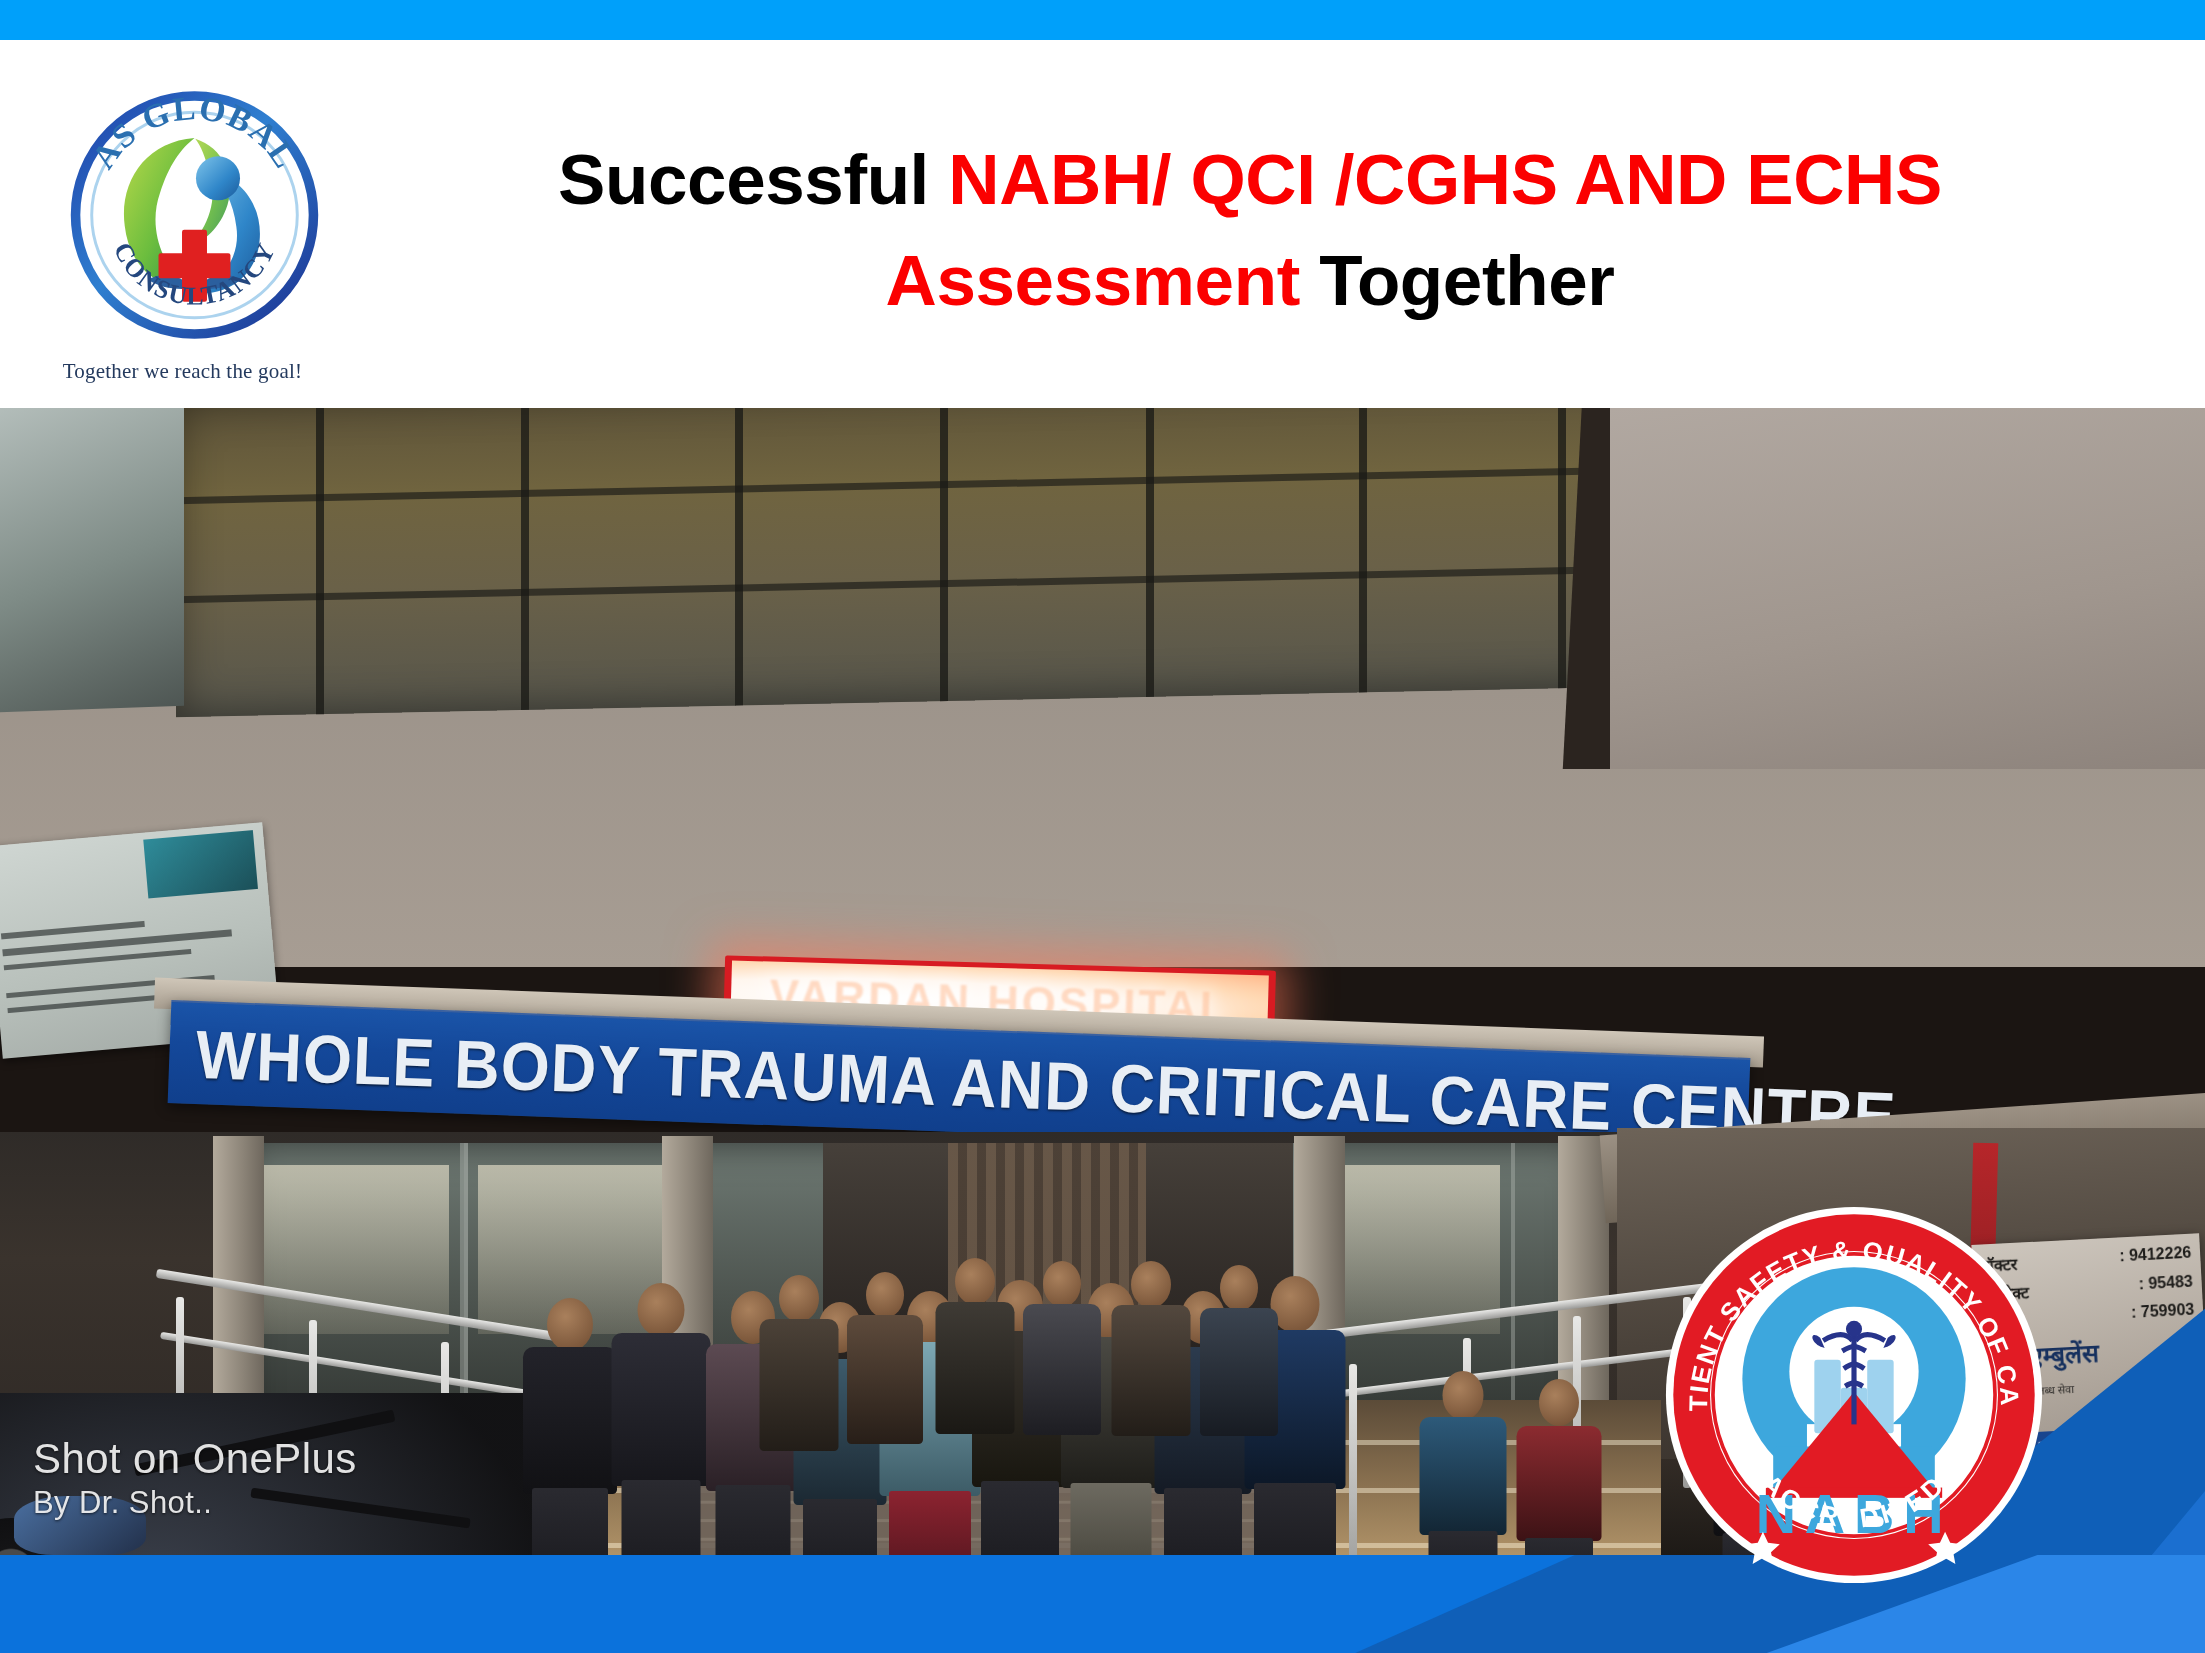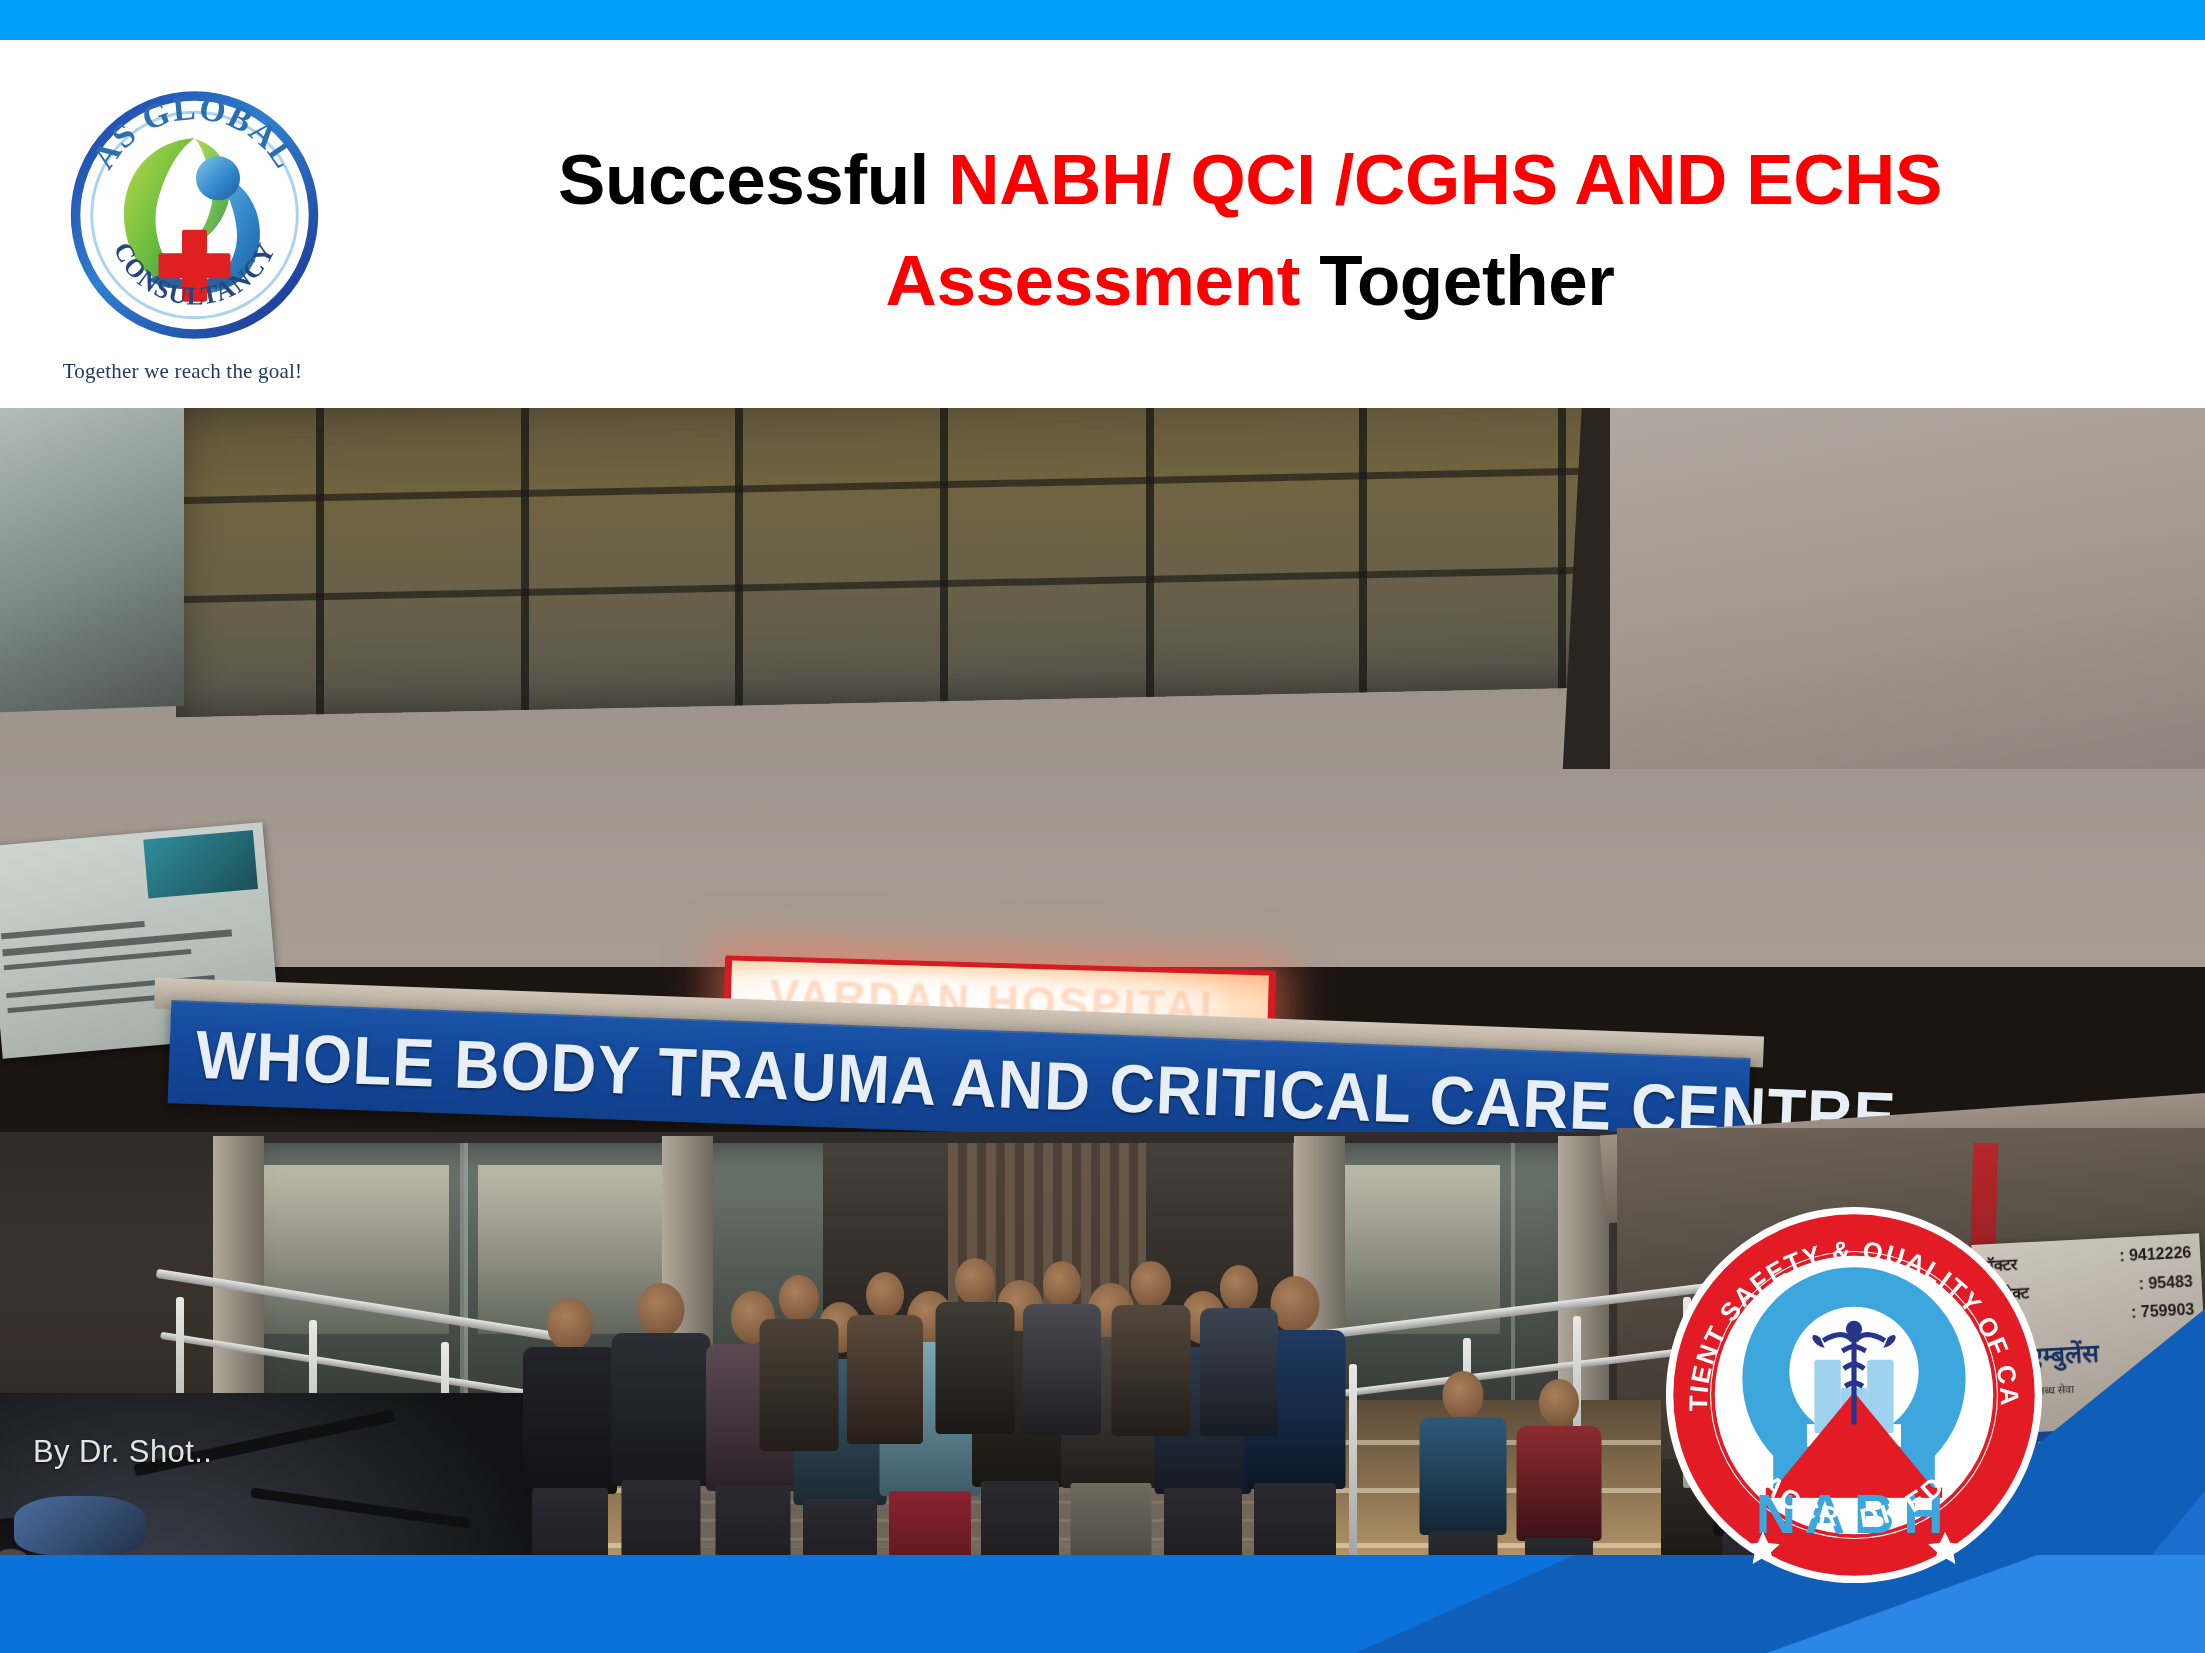--- a/index.html
+++ b/index.html
@@ -673,20 +673,21 @@
           <div class="p-legs" style="top:162px; width:69px; height:81px;"></div>
         </div>
         <div class="person" style="left:390px; width:88px; height:250px;">
           <div class="p-head" style="top:0;   width:41px; height:49px;"></div>
           <div class="p-body" style="top:46px; width:87px; height:122px; background:linear-gradient(180deg,#5a5346,#241f18);"></div>
           <div class="p-legs" style="top:165px; width:69px; height:84px;"></div>
         </div>
       </div>
 
       <div class="watermark">
+        <div class="wm-1">Shot on OnePlus</div>
         <div class="wm-2">By Dr. Shot..</div>
       </div>
 
       <div class="diag-dark"></div>
       <div class="diag-mid"></div>
 
     </div>
   </div>
 
   <div class="nabh-seal">

